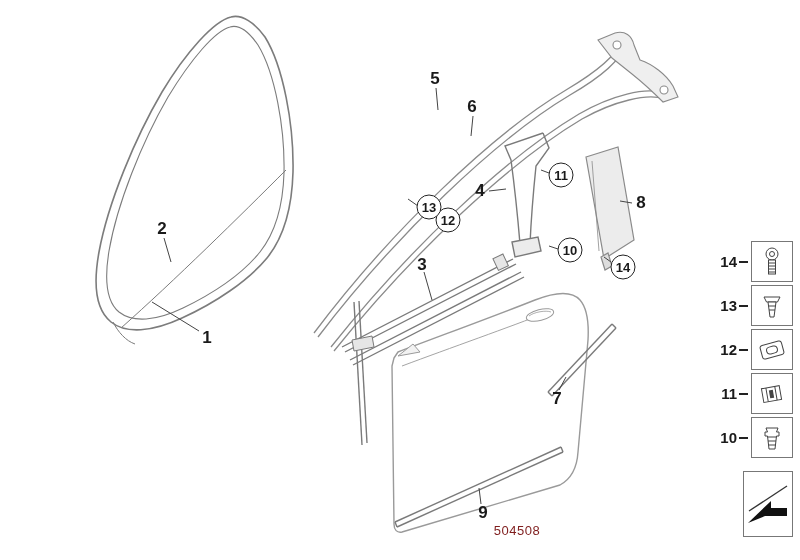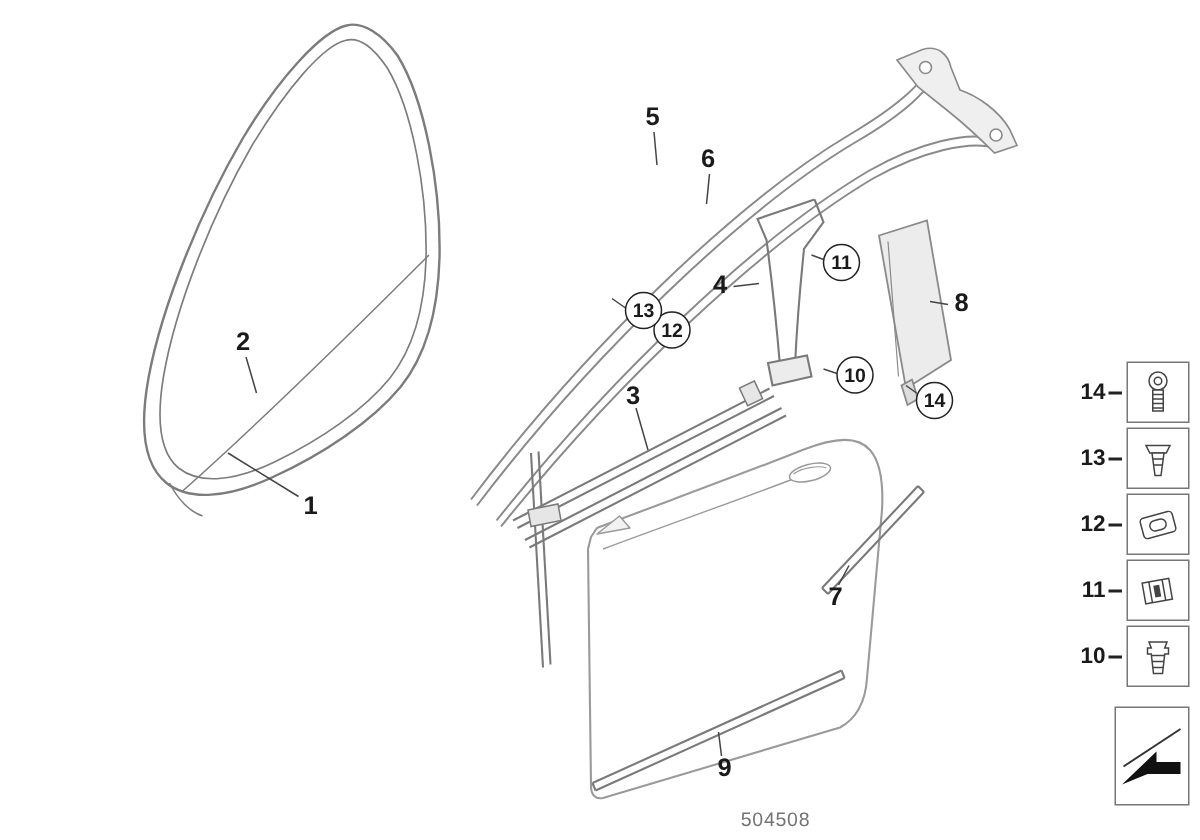--- a/index.html
+++ b/index.html
@@ -27,22 +27,22 @@
   .legend-dash{width:9px;height:2px;background:#222;margin:0 3px 0 2px;}
   .legend-box{
     width:42px;height:41px;border:1px solid #777;background:#fff;
     display:flex;align-items:center;justify-content:center;box-sizing:border-box;
   }
   .arrow-box{
     width:50px;height:66px;border:1px solid #777;background:#fff;margin-top:10px;
     display:flex;align-items:center;justify-content:center;box-sizing:border-box;
   }
   .part-number{
-    position:absolute;left:517px;top:546px;transform:translate(-50%,-50%);
-    font-size:13px;color:#737373;letter-spacing:0.5px;
+    position:absolute;left:517px;top:530px;transform:translate(-50%,-50%);
+    font-size:13px;color:#7f1d1d;letter-spacing:0.5px;
   }
 </style>
 </head>
 <body>
 
 <div class="stage">
 
   <svg class="artwork" width="800" height="560" viewBox="0 0 800 560">
 
     <g stroke="#7c7c7c" fill="none" stroke-width="1.6" stroke-linejoin="round">

